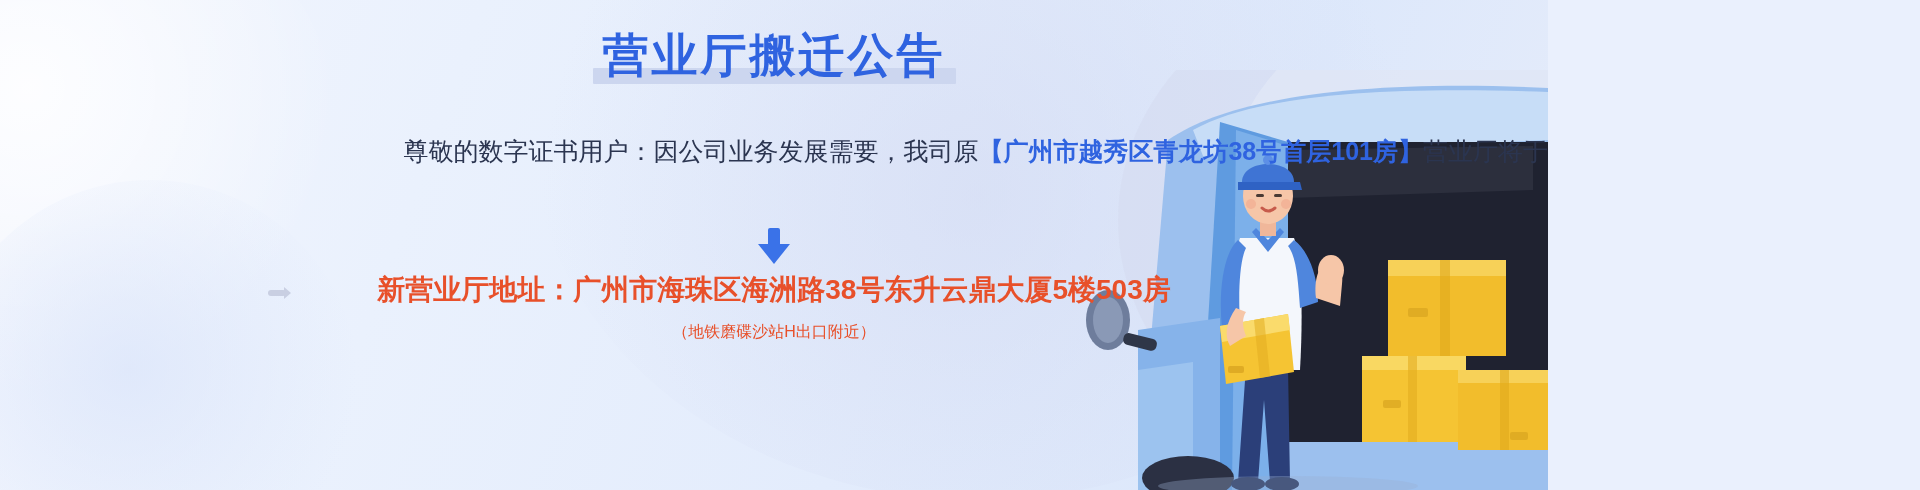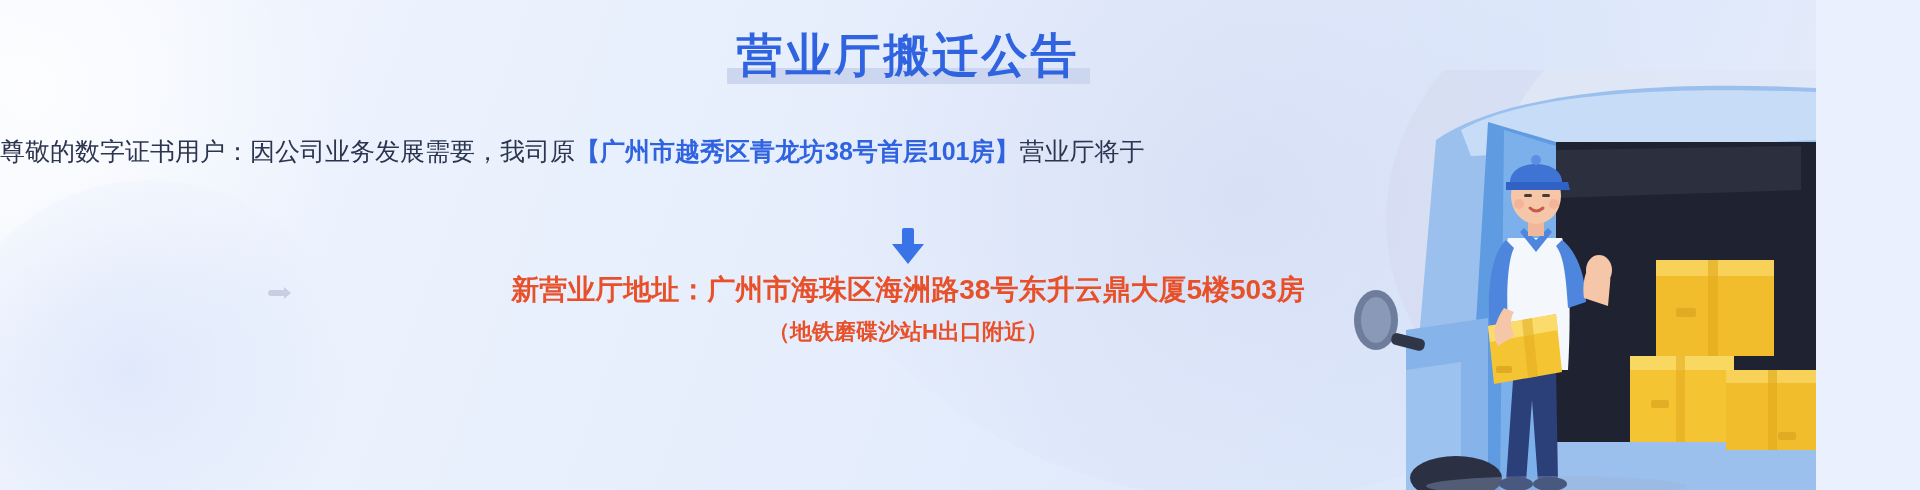--- a/index.html
+++ b/index.html
@@ -2,21 +2,21 @@
 <html><head>
 <meta charset="utf-8">
 <style>
   html,body{margin:0;padding:0;}
   body{
     width:1920px;height:490px;overflow:hidden;
     font-family:"Liberation Sans","DejaVu Sans",sans-serif;
     background:#eaf0fd;
   }
   #banner{
-    position:relative;width:1816px;height:490px;overflow:hidden;
+    position:relative;width:1548px;height:490px;overflow:hidden;
     background:linear-gradient(110deg,#f3f6fe 0%,#eaf1fd 28%,#e3ecfc 58%,#dde8fb 78%,#e6ecfa 100%);
   }
   
   .blob{position:absolute;border-radius:50%;pointer-events:none;}
   .blob-a{left:-180px;top:-120px;width:520px;height:520px;
     background:radial-gradient(circle at 40% 40%,rgba(255,255,255,.85),rgba(233,240,253,0) 70%);}
   .blob-b{left:-60px;top:180px;width:420px;height:420px;
     background:radial-gradient(circle at 45% 45%,rgba(219,229,250,.75),rgba(219,229,250,0) 70%);}
   .blob-c{right:120px;top:-260px;width:900px;height:760px;
     background:radial-gradient(circle at 50% 60%,rgba(209,216,241,.55),rgba(209,216,241,0) 68%);}
@@ -27,38 +27,38 @@
     position:relative;display:inline-block;
     font-size:46px;font-weight:bold;letter-spacing:3px;
     color:#2f63e0;line-height:1;padding:6px 14px 8px 14px;
   }
   #title .hl{
     position:absolute;left:4px;right:4px;bottom:2px;height:16px;
     background:#ccd6ef;z-index:-1;border-radius:1px;
   }
 
   
-  #body-block{position:absolute;left:0;right:0;top:126px;text-align:left;z-index:6;}
+  #body-block{position:absolute;left:0;right:0;top:126px;text-align:right;z-index:6;}
   .pline{
     font-size:25px;color:#2b3550;line-height:50px;white-space:nowrap;
   }
   .blue-strong{color:#2f63e0;font-weight:bold;}
   .bold-dark{color:#1d2435;font-weight:bold;}
 
   
   #arrow-row{position:absolute;left:0;right:0;top:228px;text-align:center;z-index:6;}
   #arrow{display:inline-block;width:34px;height:36px;position:relative;}
   #arrow .shaft{position:absolute;left:11px;top:0;width:12px;height:19px;background:#3a72e8;border-radius:2px;}
   #arrow .head{position:absolute;left:1px;top:16px;width:0;height:0;
     border-left:16px solid transparent;border-right:16px solid transparent;border-top:20px solid #3a72e8;}
 
   
   #addr-block{position:absolute;left:0;right:0;top:268px;text-align:center;z-index:6;}
   #addr-main{font-size:28px;font-weight:bold;color:#e8502a;line-height:44px;white-space:nowrap;}
-  #addr-sub{font-size:22px;font-weight:bold;color:#e8502a;line-height:40px;white-space:nowrap;}
+  #addr-sub{font-size:16px;font-weight:normal;color:#e8502a;line-height:40px;white-space:nowrap;}
   #addr-dot{
     position:absolute;left:268px;top:22px;width:18px;height:6px;
     background:#c9cfe2;border-radius:3px;z-index:5;
   }
   #addr-dot:after{content:"";position:absolute;right:-5px;top:-3px;
     border-left:7px solid #c9cfe2;border-top:6px solid transparent;border-bottom:6px solid transparent;}
 
   
   #illus{position:absolute;right:0;bottom:0;width:560px;height:420px;z-index:4;}
 </style>

